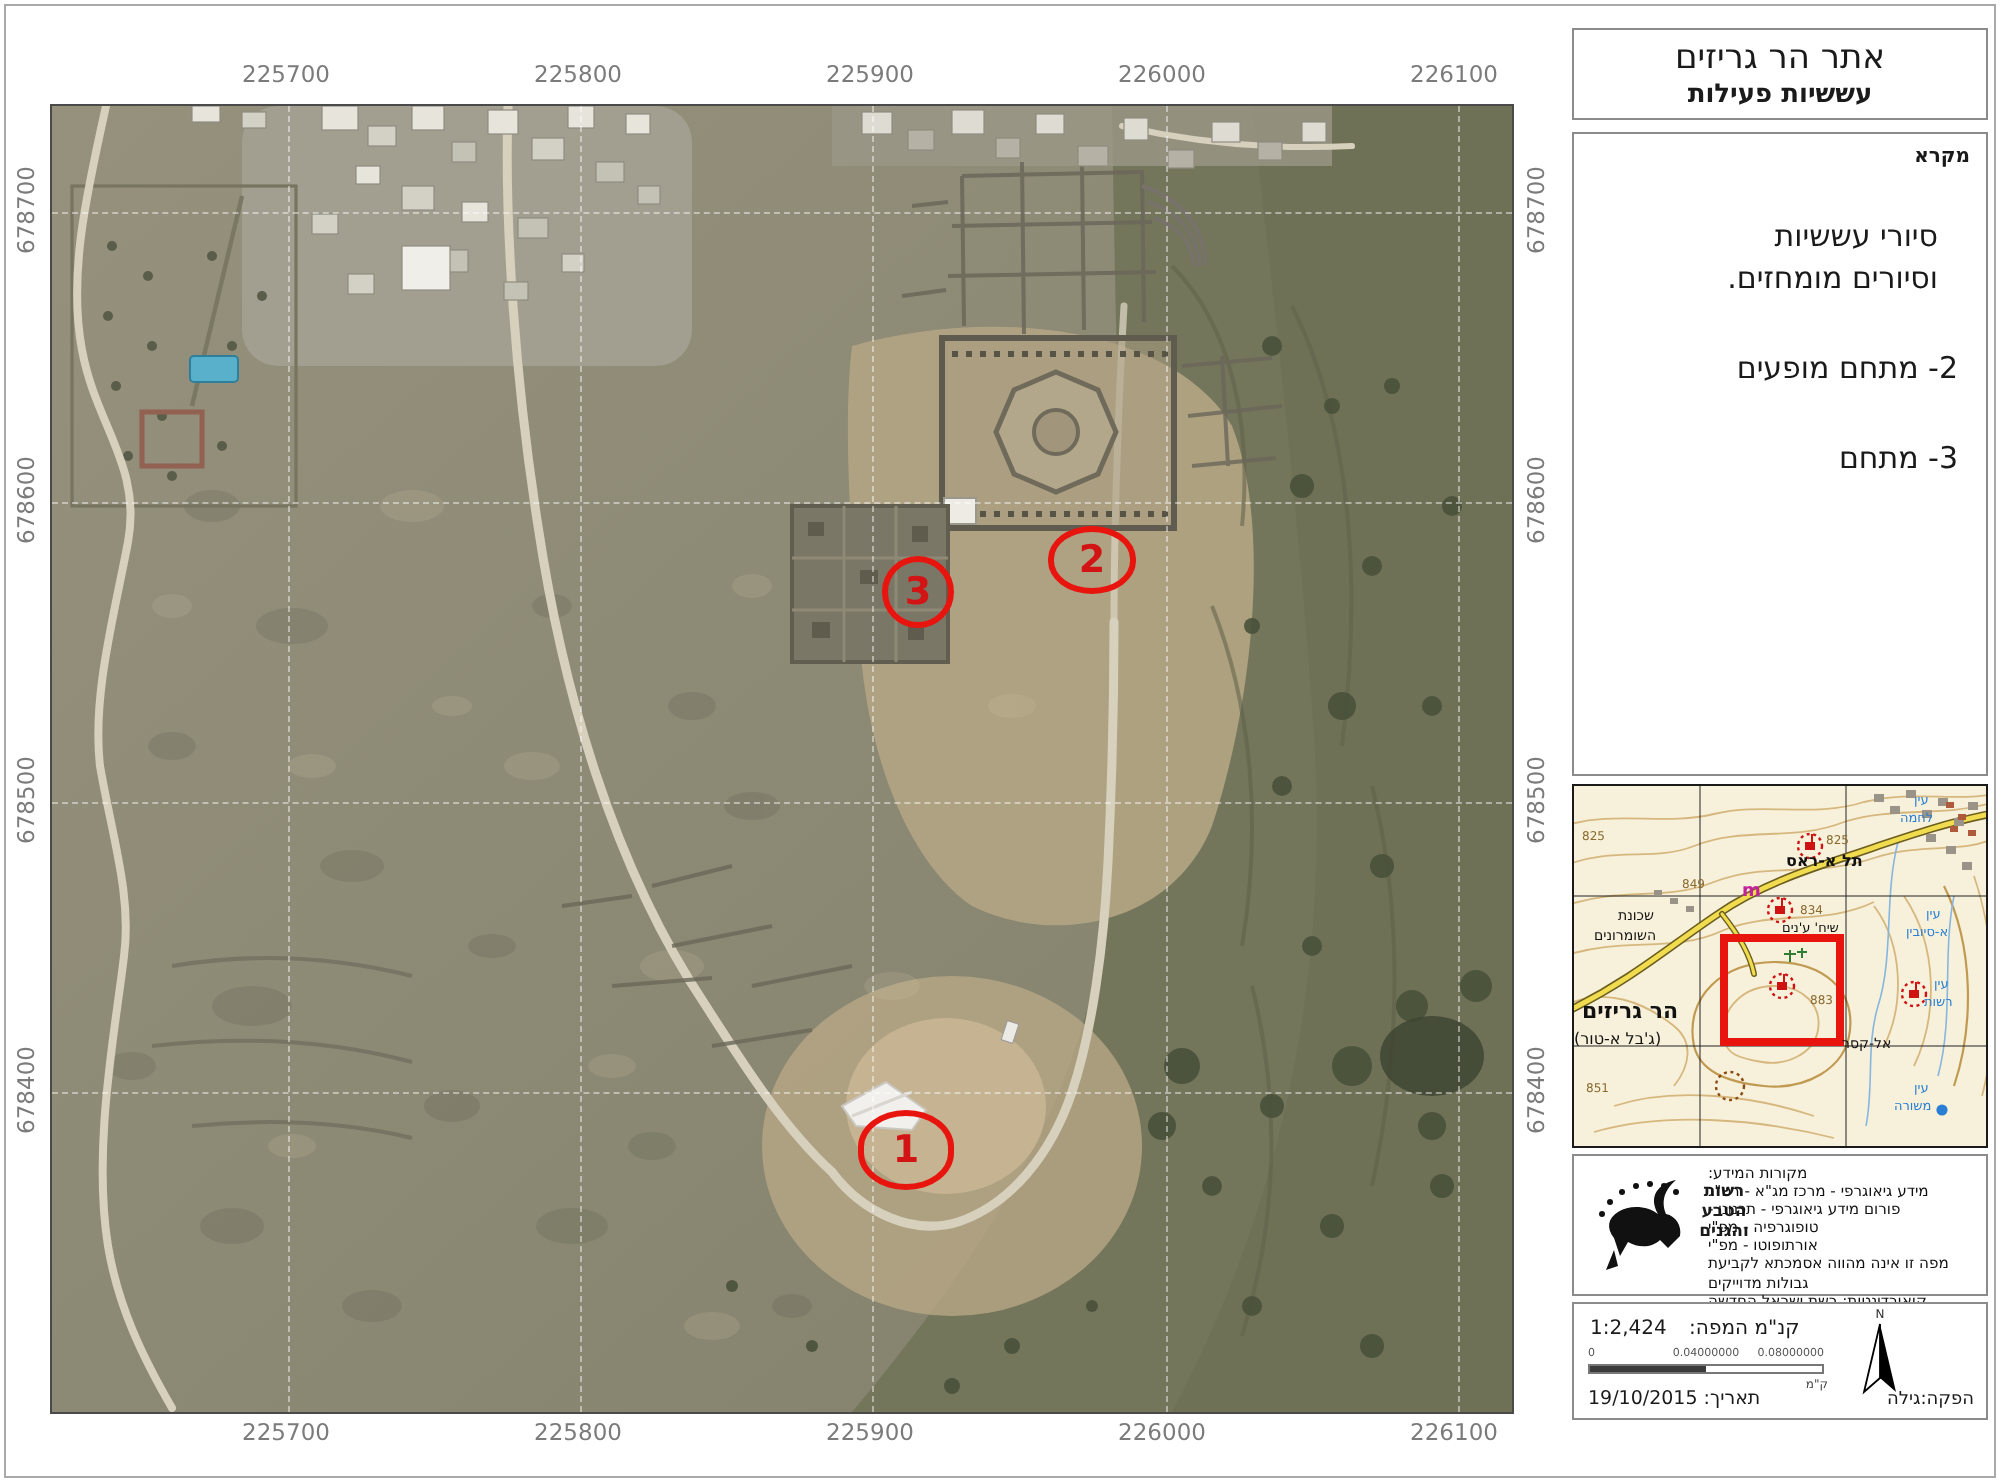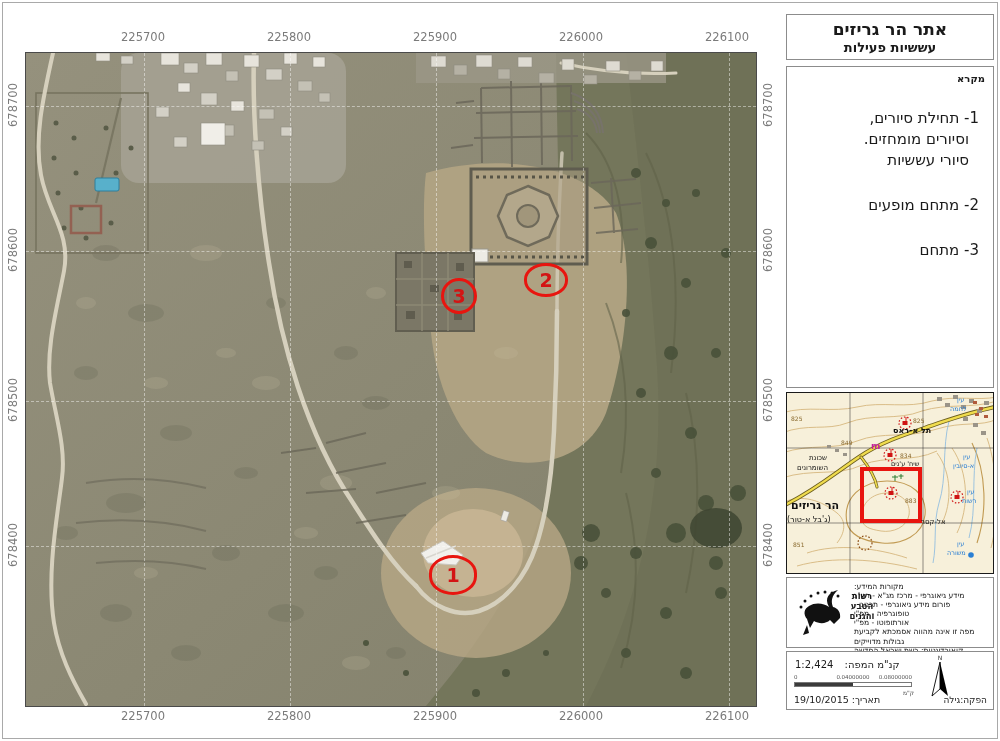--- a/index.html
+++ b/index.html
@@ -20,21 +20,21 @@
   .coord.side{transform:translate(-50%,-50%) rotate(-90deg);width:80px;}
 
   .marker{position:absolute;border:3.5px solid #e8150f;border-radius:50%;
           display:flex;align-items:center;justify-content:center;
           color:#d31414;font-weight:bold;background:transparent;}
   .marker .num{font-size:19px;line-height:1;}
 
   
   .panel-box{position:absolute;left:786px;width:208px;background:#fff;border:1px solid #8c8c8c;box-sizing:border-box;}
   #title-box{top:14px;height:46px;text-align:center;direction:rtl;}
-  #title-line1{font-size:17px;font-weight:bold;margin-top:4px;}
+  #title-line1{font-size:17px;font-weight:normal;margin-top:4px;}
   #title-line2{font-size:13px;font-weight:bold;margin-top:1px;}
 
   #legend-box{top:66px;height:322px;direction:rtl;}
   #legend-header{font-size:10px;font-weight:bold;padding:6px 8px 0 0;}
   .legend-item{margin-top:24px;padding:0 14px 0 6px;font-size:15px;line-height:21px;text-align:right;}
   .legend-item div{white-space:nowrap;}
   .legend-item .cont{padding-left:0;padding-right:10px;}
 
   #inset-box{top:392px;height:182px;border:1.4px solid #1a1a1a;overflow:hidden;background:#f7f0da;}
   .ins-label{position:absolute;white-space:nowrap;direction:rtl;color:#111;}
@@ -343,23 +343,22 @@
   </div>
 
   <div id="title-box" class="panel-box">
     <div id="title-line1">אתר הר גריזים</div>
     <div id="title-line2">עששיות פעילות</div>
   </div>
 
   <div id="legend-box" class="panel-box">
     <div id="legend-header">מקרא</div>
     <div class="legend-item">
-      <div>1- תחילת סיורים,</div>
+      <div class="cont">סיורי עששיות</div>
       <div class="cont">וסיורים מומחזים.</div>
-      <div class="cont">סיורי עששיות</div>
     </div>
     <div class="legend-item">
       <div>2- מתחם מופעים</div>
     </div>
     <div class="legend-item">
       <div>3- מתחם</div>
     </div>
   </div>
 
   <div id="inset-box" class="panel-box">

